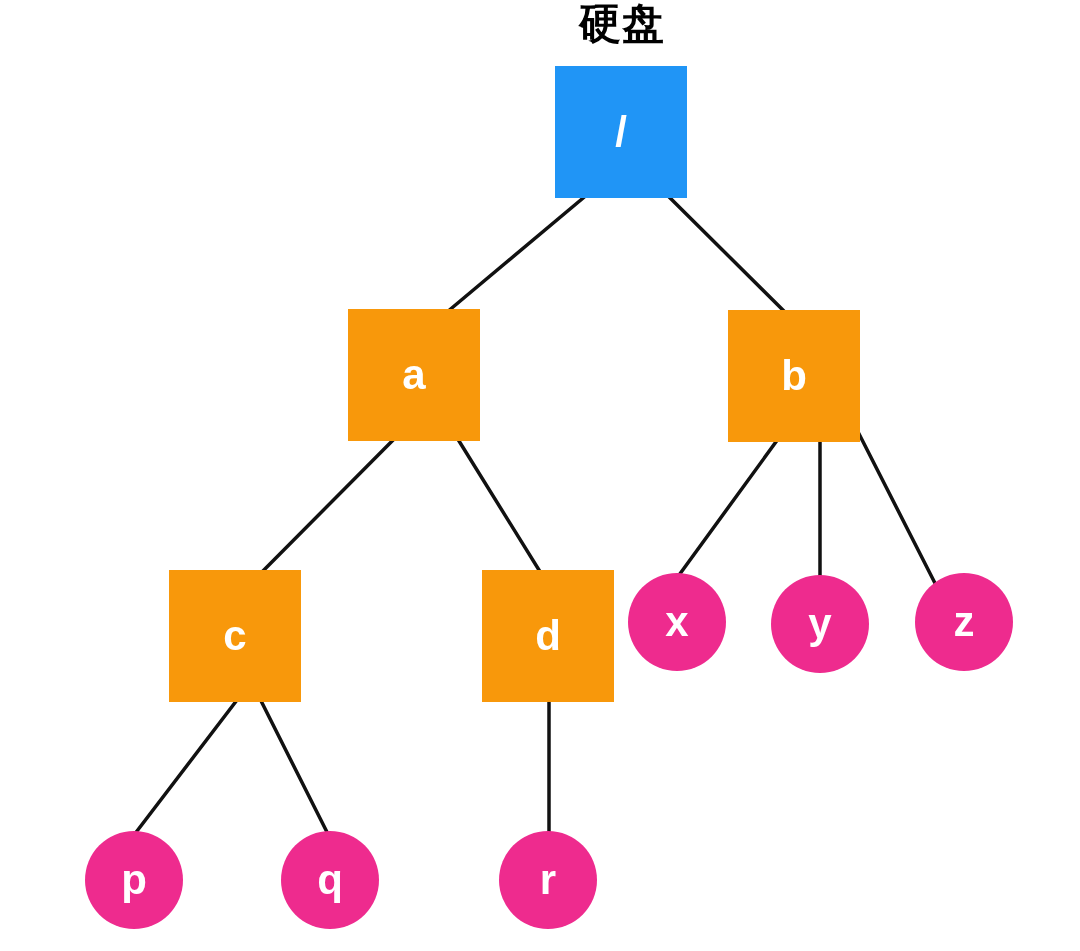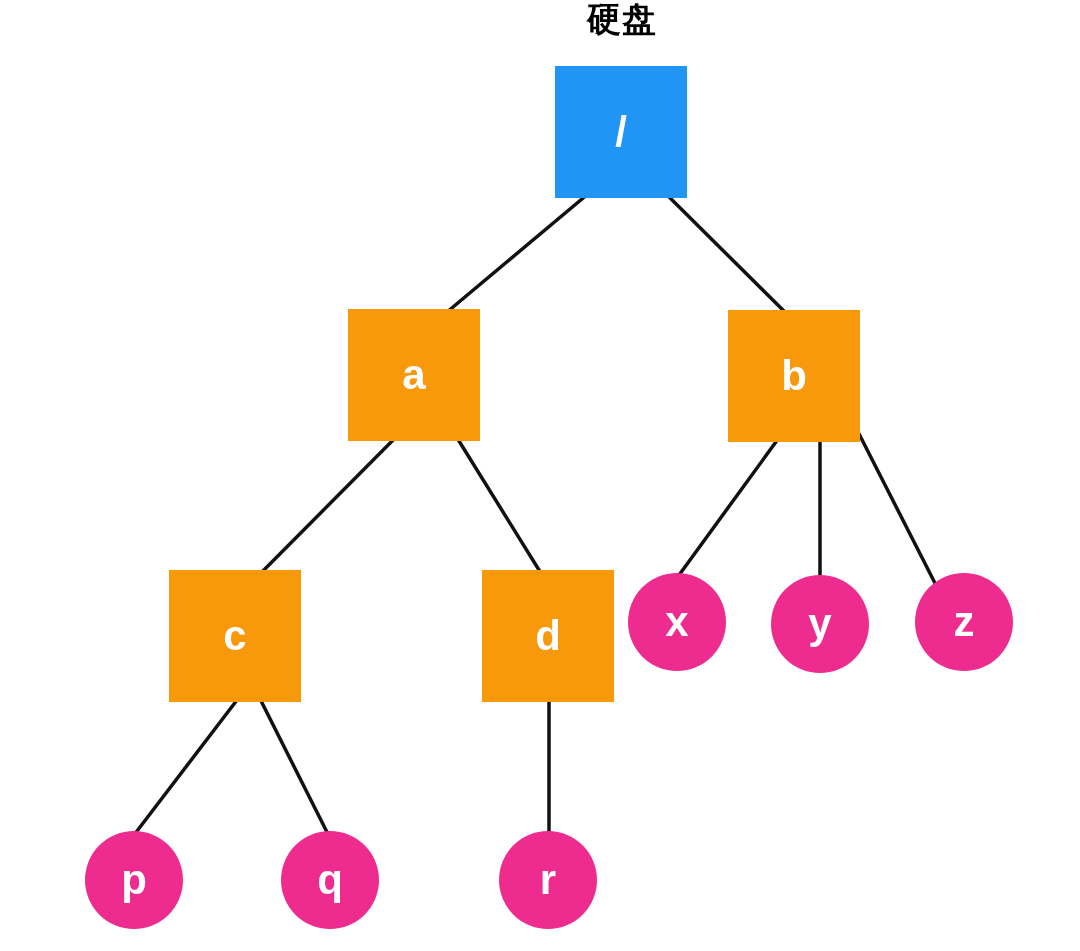--- a/index.html
+++ b/index.html
@@ -29,21 +29,21 @@
     stroke: #111111;
     stroke-width: 3.5;
     stroke-linecap: round;
   }
   .diagram-title {
     position: absolute;
     left: 492px;
     top: 0px;
     width: 260px;
     text-align: center;
-    font-size: 34px;
+    font-size: 42px;
     font-weight: bold;
     color: #000000;
     letter-spacing: 1px;
     z-index: 2;
     line-height: 1.15;
   }
   .node {
     position: absolute;
     z-index: 2;
     display: flex;

